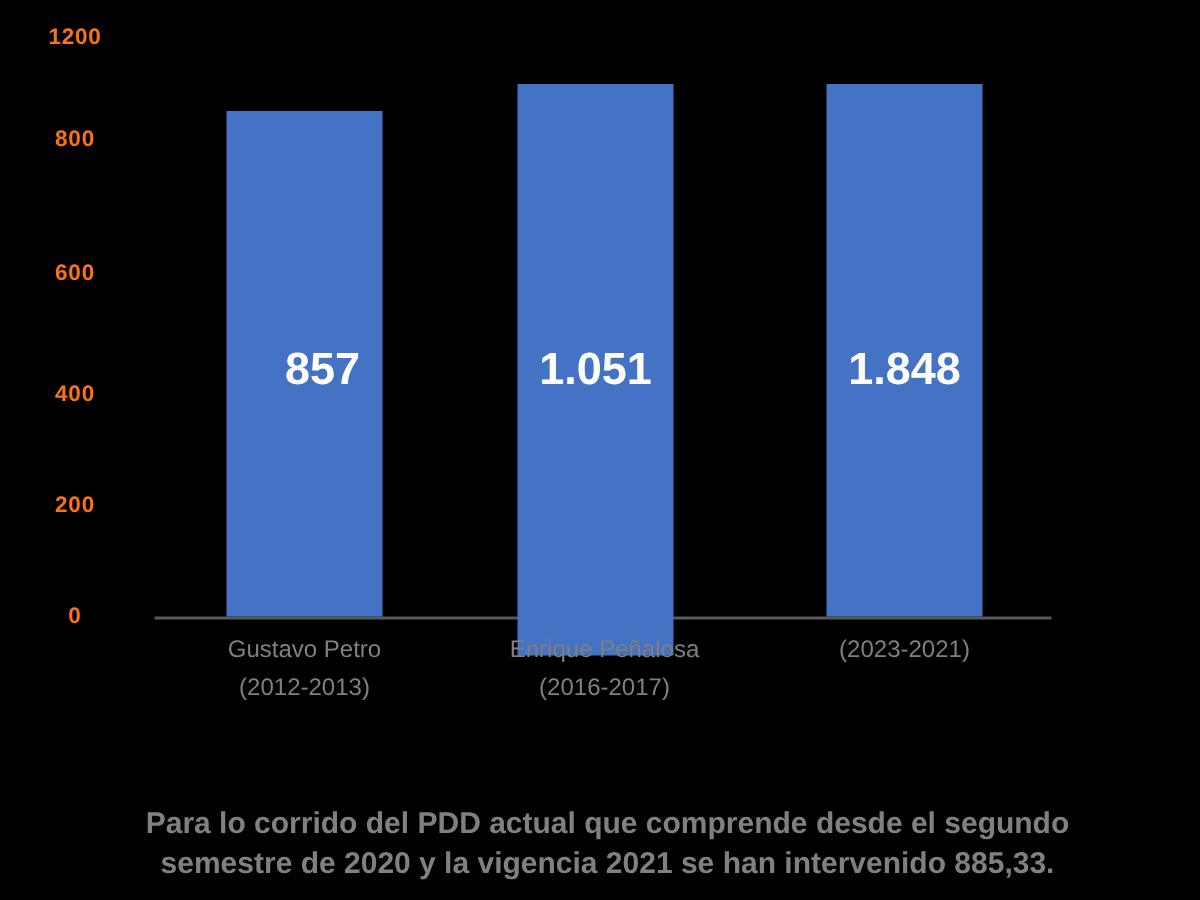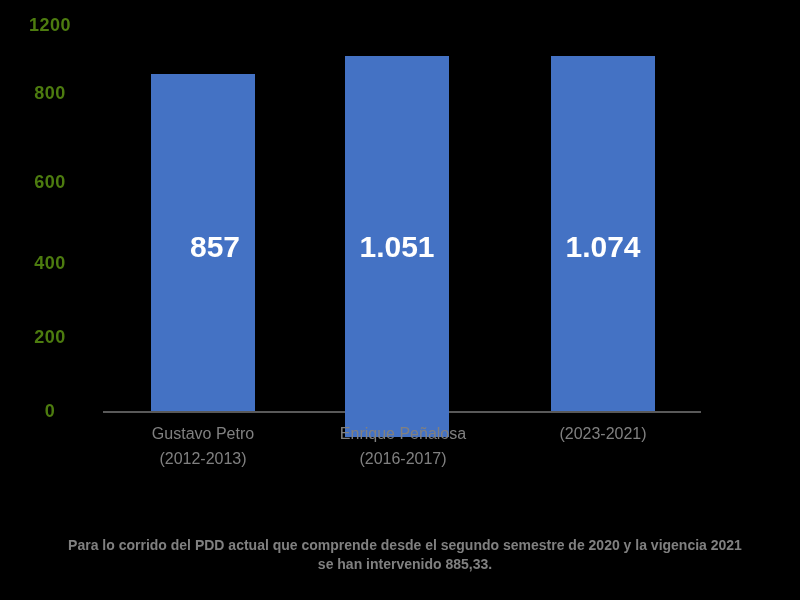--- a/index.html
+++ b/index.html
@@ -31,22 +31,22 @@
     width: 800px;
     height: 500px;
   }
 
   
   .ytick {
     position: absolute;
     right: 0;
     width: 90px;
     text-align: center;
-    color: #4d7c0f;
-    font-size: 18px;
+    color: #f97316;
+    font-size: 15px;
     font-weight: 700;
     line-height: 1;
     letter-spacing: 0.5px;
     transform: translateY(-50%);
     font-family: "Liberation Sans", sans-serif;
     white-space: nowrap;
   }
 
   .ytick-wrap {
     position: absolute;
@@ -108,21 +108,21 @@
   .cat-period { display: block; }
 
   
   .caption {
     position: absolute;
     left: 60px;
     top: 536px;
     width: 690px;
     text-align: center;
     color: #808080;
-    font-size: 14px;
+    font-size: 20px;
     font-weight: 700;
     line-height: 1.35;
     font-family: "Liberation Sans", sans-serif;
   }
 </style>
 </head>
 <body>
 
 <div id="chart-root">
 
@@ -143,21 +143,21 @@
 
       <div class="bar" style="left:151px; width:104px; top:74px; height:337px;">
         <div class="bar-value" style="top:158px;padding-left:24px;">857</div>
       </div>
 
       <div class="bar" style="left:345px; width:104px; top:56px; height:381px;">
         <div class="bar-value" style="top:176px;">1.051</div>
       </div>
 
       <div class="bar" style="left:551px; width:104px; top:56px; height:355px;">
-        <div class="bar-value" style="top:176px;">1.074</div>
+        <div class="bar-value" style="top:176px;">1.848</div>
       </div>
 
     </div>
 
     <div class="cat-label" style="left:103px; top:422px; width:200px;">
       <span class="cat-name">Gustavo Petro</span>
       <span class="cat-period">(2012-2013)</span>
     </div>
 
     <div class="cat-label" style="left:303px; top:422px; width:200px;">

